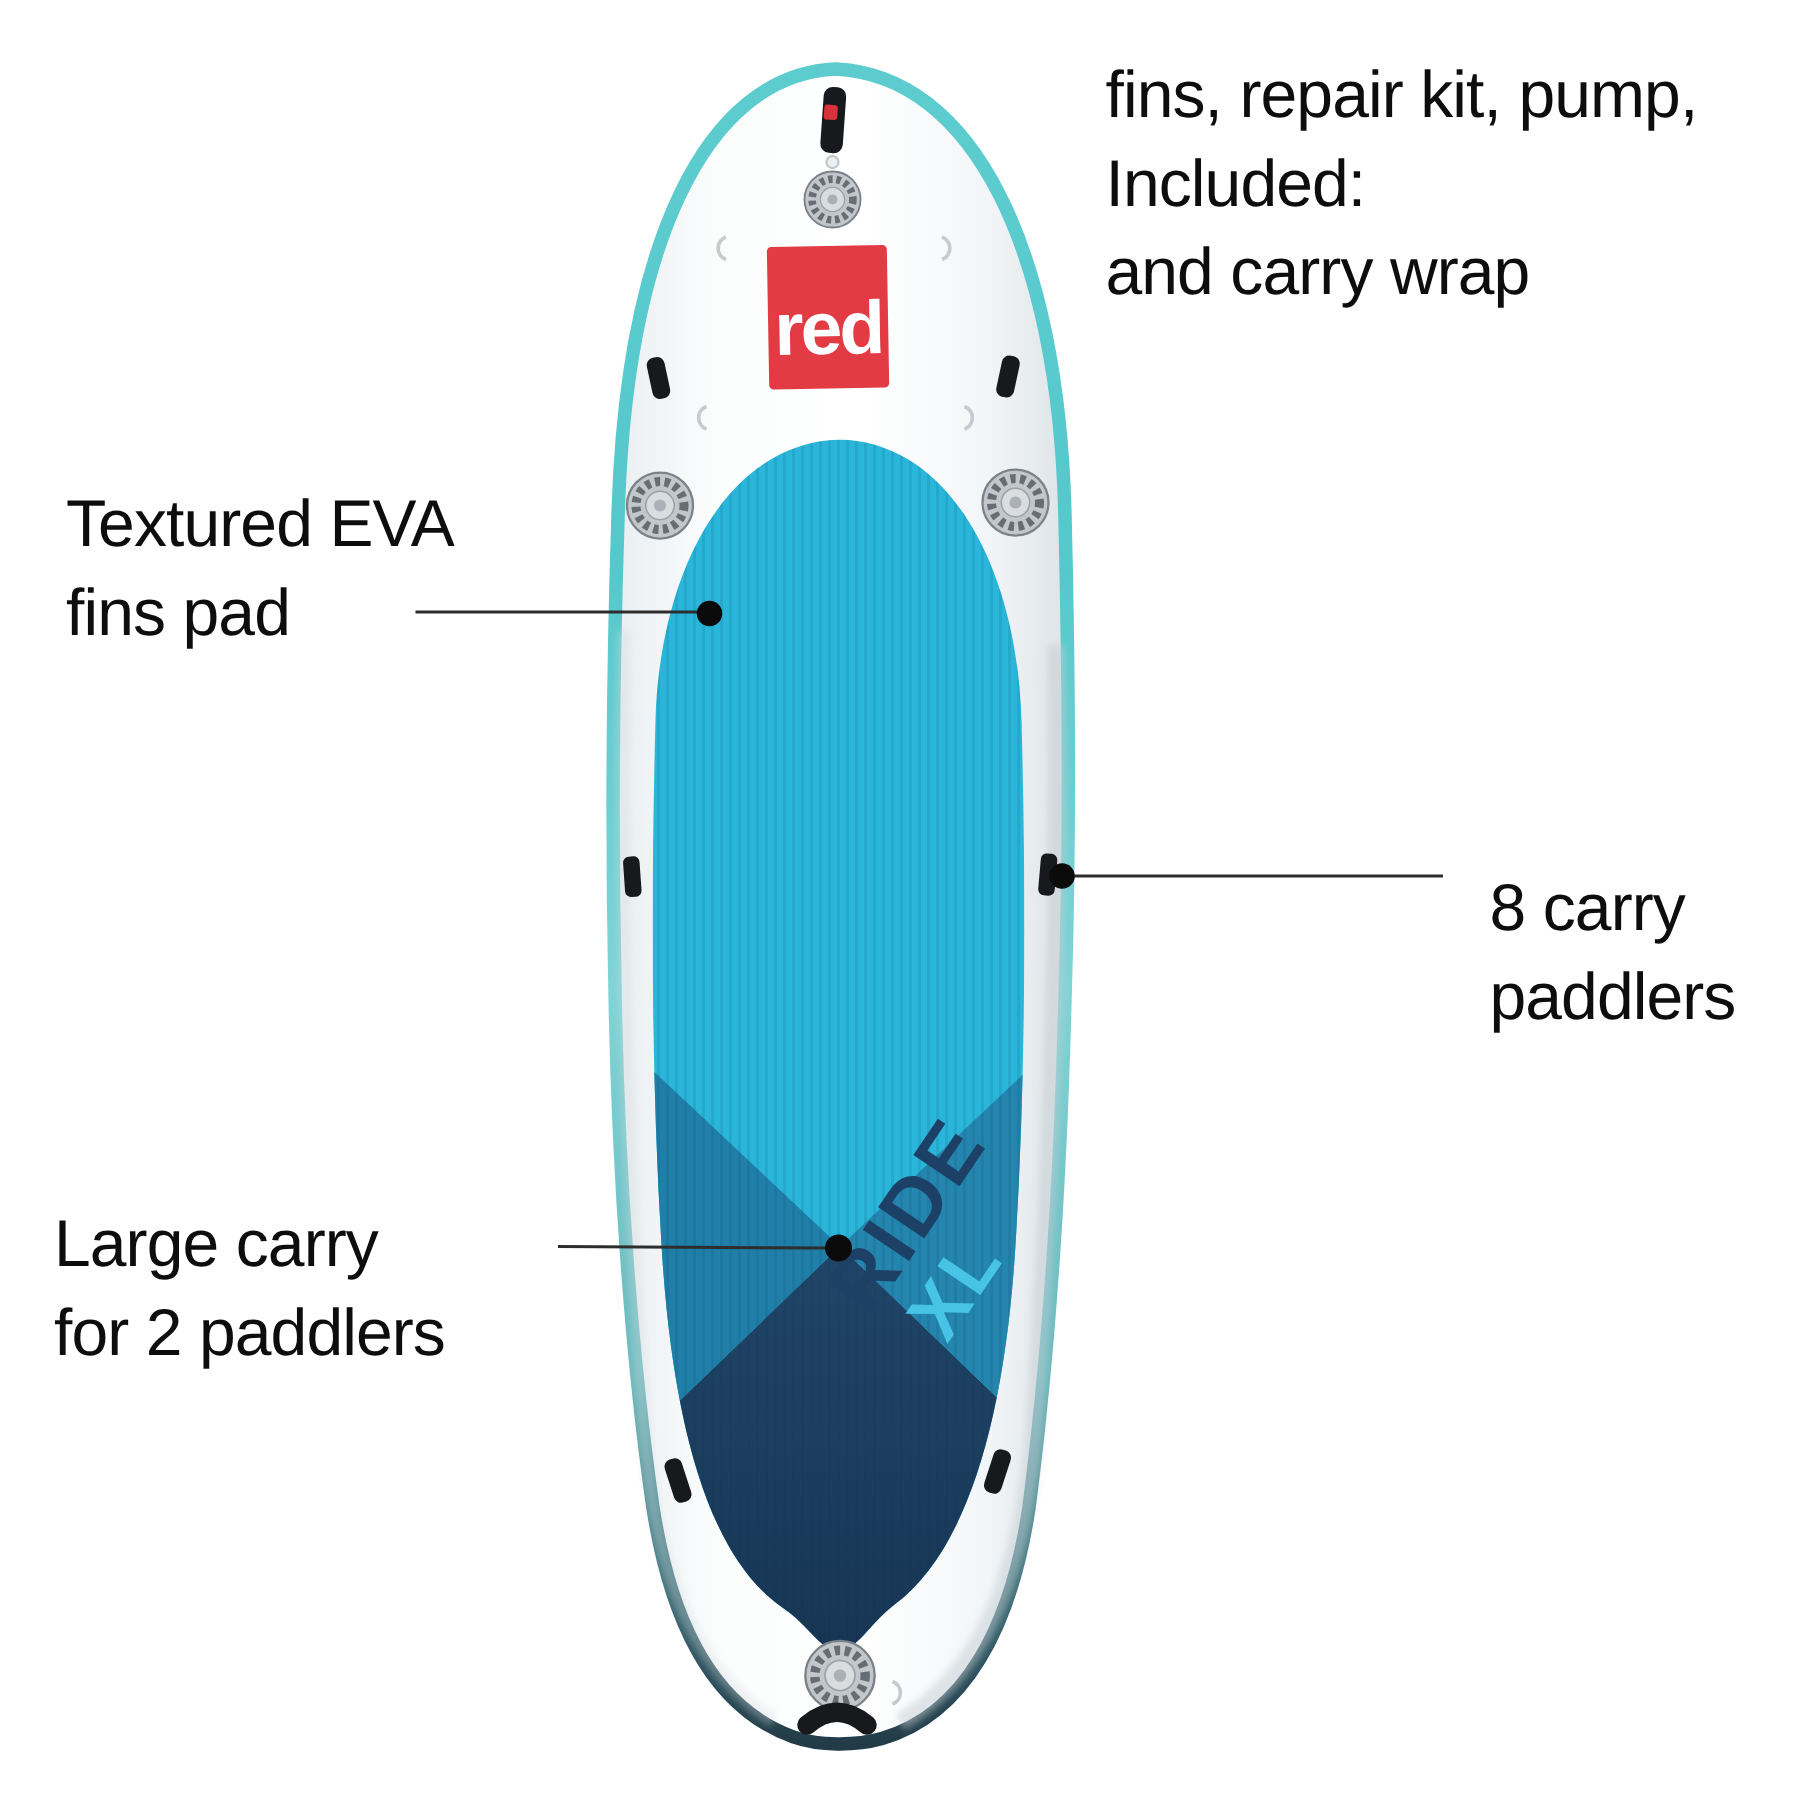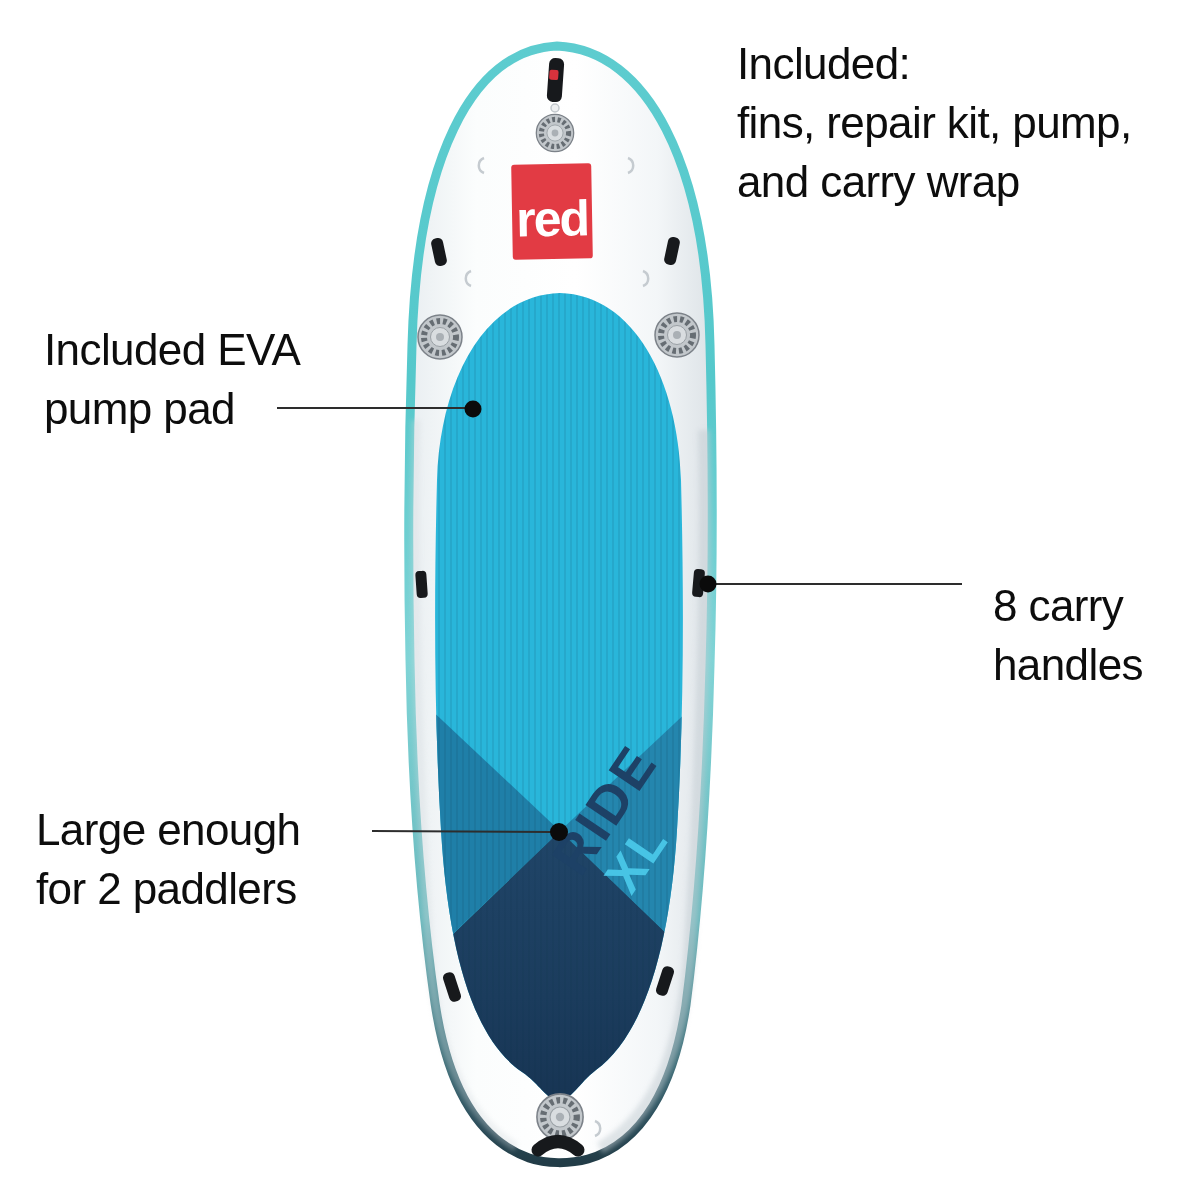--- a/index.html
+++ b/index.html
@@ -154,33 +154,33 @@
       <line x1="277" y1="408" x2="466" y2="408"></line>
       <line x1="715" y1="584" x2="962" y2="584"></line>
       <line x1="372" y1="831" x2="552" y2="832"></line>
     </g>
     <circle cx="473" cy="409" r="8.5" fill="#0b0b0b"></circle>
     <circle cx="708" cy="584" r="8.5" fill="#0b0b0b"></circle>
     <circle cx="559" cy="832" r="9" fill="#0b0b0b"></circle>
   </svg>
 
   <div class="callout c-included">
+    <span>fins, repair kit, pump,</span>
     <span>Included:</span>
-    <span>fins, repair kit, pump,</span>
     <span>and carry wrap</span>
   </div>
 
   <div class="callout c-deckpad">
-    <span>Included EVA</span>
-    <span>pump pad</span>
+    <span>Textured EVA</span>
+    <span>fins pad</span>
   </div>
 
   <div class="callout c-handles">
     <span>8 carry</span>
-    <span>handles</span>
+    <span>paddlers</span>
   </div>
 
   <div class="callout c-paddlers">
-    <span>Large enough</span>
+    <span>Large carry</span>
     <span>for 2 paddlers</span>
   </div>
 
 </div>
 
 </body></html>

